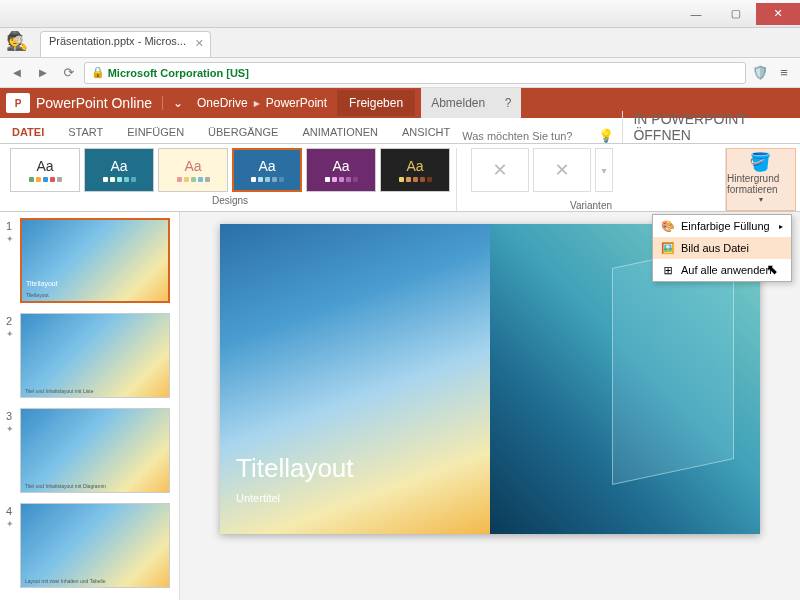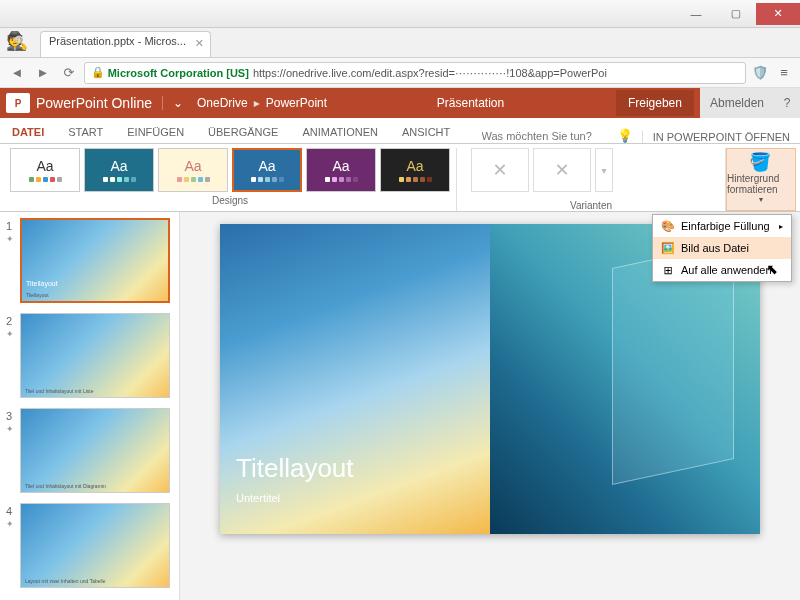--- a/index.html
+++ b/index.html
@@ -28,21 +28,21 @@
 .share { background: #a13d23; padding: 6px 12px; margin: 0 6px; }
 .signout { background: #e6e6e6; color: #666; padding: 0 10px; height: 30px; display: flex; align-items: center; }
 .helpicon { width: 26px; height: 30px; display:flex;align-items:center;justify-content:center;background:#e6e6e6;color:#666; }
 .ribtabs { height: 26px; display: flex; align-items: flex-end; font-size: 11px; border-bottom: 1px solid #ccc; background: #fff; }
 .ribtab { padding: 5px 12px; color: #666; text-transform: uppercase; cursor: pointer; text-align: center; }
 .ribtab.file { color: #b7472a; font-weight: 600; }
 .ribtab.active { border: 1px solid #ccc; border-bottom: 1px solid #fff; margin-bottom: -1px; color: #b7472a; background: #fff; }
 .tellme { margin-left: auto; display: flex; align-items: center; gap: 6px; padding-right: 8px; }
 .tellme input { border: none; font-size: 11px; color: #888; width: 130px; outline: none; }
 .bulb { color: #d9a400; font-size: 13px; }
-.openpp { color: #666; font-size: 11px; padding: 0 10px; border-left: 1px solid #ddd; }
+.openpp { color: #666; font-size: 14px; padding: 0 10px; border-left: 1px solid #ddd; }
 .ribbon { height: 68px; background: #fff; border-bottom: 1px solid #ccc; display: flex; padding: 4px 4px 0; }
 .themes { display: flex; gap: 4px; }
 .theme { width: 70px; height: 44px; border: 1px solid #ccc; display: flex; flex-direction: column; align-items: center; justify-content: center; font-size: 11px; position: relative; cursor: pointer; }
 .theme.sel { border: 2px solid #d9621f; }
 .aa { font-size: 14px; }
 .dots { display: flex; gap: 2px; margin-top: 3px; }
 .dots span { width: 5px; height: 5px; border-radius: 1px; }
 .riblabel { font-size: 10px; color: #666; text-align: center; padding-top: 3px; }
 .ribgroup { display: flex; flex-direction: column; border-right: 1px solid #e0e0e0; padding: 0 6px; }
 .variants { display: flex; gap: 4px; flex: 1; padding-left: 8px; }
@@ -88,36 +88,34 @@
   </div>
 </div>
 
 <div class="addrbar">
   <div class="navicon">◄</div>
   <div class="navicon">►</div>
   <div class="navicon">⟳</div>
   <div class="urlbox">
     <span style="color:#0a7f2e;margin-right:3px;">🔒</span>
     <span class="urlsecure">Microsoft Corporation [US]</span>
-    <span class="urlpath">https://onedrive.live.com/edit.aspx?resid=··············!108&amp;app=PowerPoi</span>
   </div>
   <div class="ext">🛡️</div>
   <div class="ext">≡</div>
 </div>
 
 <div class="appbar">
   <div class="applogo">
       <span>P</span>
     </div>
   <div class="apptitle">PowerPoint Online</div>
   <div class="chev">⌄</div>
   <span class="bc">OneDrive</span>
   <span class="bc-sep">▸</span>
   <span class="bc">PowerPoint</span>
-  <div class="doc">Präsentation</div>
   <div class="share">Freigeben</div>
   <div class="signout">Abmelden</div>
   <div class="helpicon">?</div>
 </div>
 
 <div class="ribtabs">
   <div class="ribtab file">DATEI</div>
   <div class="ribtab">START</div>
   <div class="ribtab">EINFÜGEN</div>
   <div class="ribtab">ÜBERGÄNGE</div>

